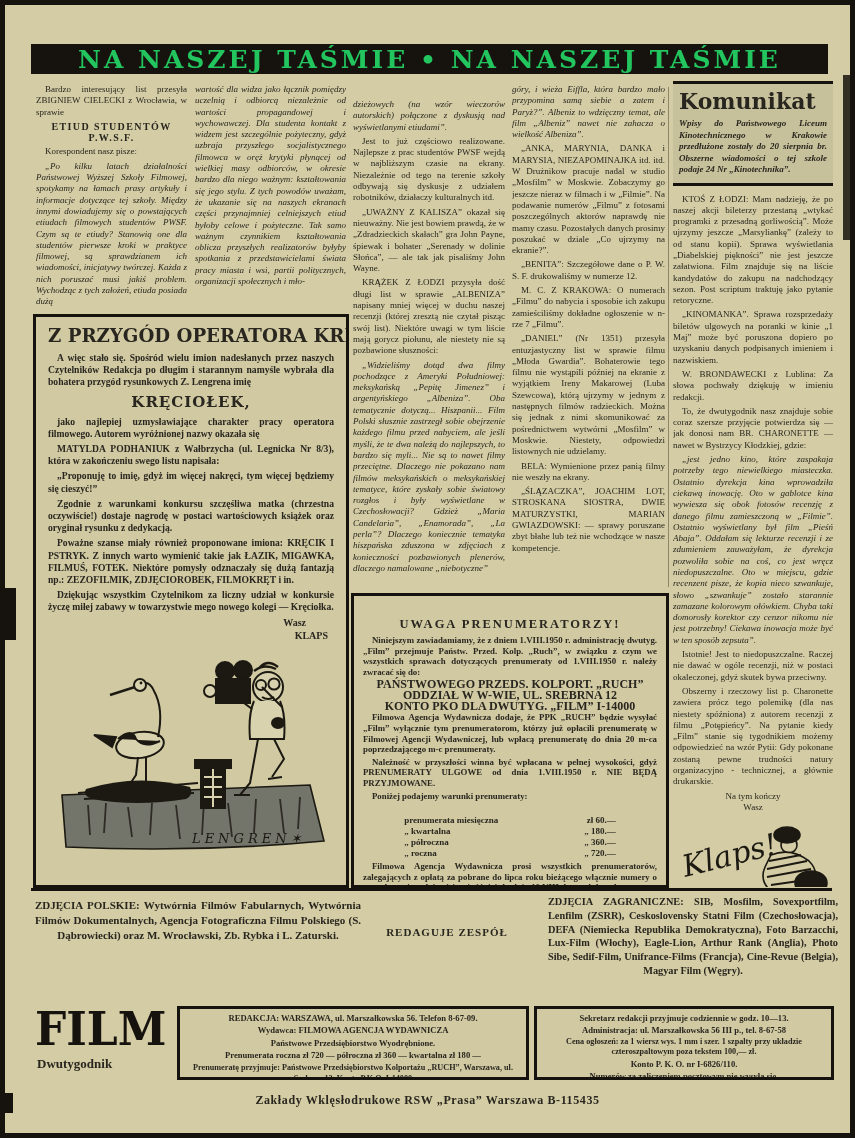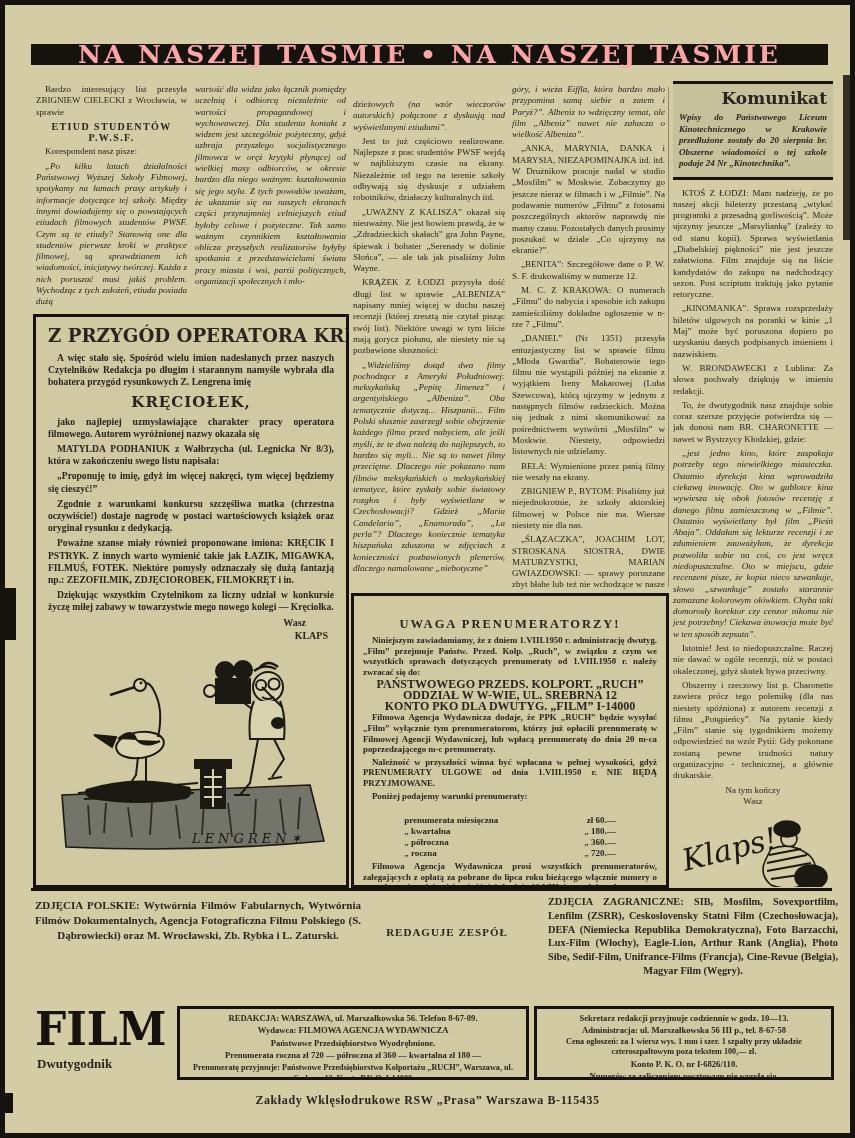--- a/index.html
+++ b/index.html
@@ -3,41 +3,41 @@
 <meta charset="utf-8">
 <style>
   html,body { margin:0; padding:0; background:#4c483c; }
   .page {
     position:relative; width:855px; height:1138px; margin:0 auto;
     background:#d3cca4; overflow:hidden; box-sizing:border-box;
     border:5px solid #16130e;
     font-family:"Liberation Serif", serif; color:#29261f;
   }
   .banner {
-    position:absolute; left:26px; top:39px; width:797px; height:21px;
-    background:#16130e; color:#fca5a5;
+    position:absolute; left:26px; top:39px; width:797px; height:30px;
+    background:#16130e; color:#22c55e;
     display:flex; align-items:center; justify-content:center;
     font-family:"DejaVu Serif", serif; font-weight:bold;
     font-size:25px; letter-spacing:3px; white-space:nowrap;
   }
   .col { position:absolute; overflow:hidden; }
   .p { margin:0 0 3px; font-size:9px; line-height:11.3px; text-align:justify; text-indent:9px; }
   .it { font-style:italic; }
   .ctr { text-align:center; text-indent:0; }
   .bold { font-weight:bold; }
   .sp { letter-spacing:1.4px; }
   .vrule { position:absolute; width:1px; background:#8d8767; }
   .hrule { position:absolute; background:#16130e; }
 
   
   .komunikat {
     border-top:3px solid #16130e; border-bottom:3px solid #16130e;
     background:#c7c19b; padding:3px 6px 7px; margin-bottom:8px;
   }
-  .komunikat .k-title { font-family:"DejaVu Serif", serif; font-weight:bold; font-size:17px; text-align:right; margin:1px 0 4px; }
+  .komunikat .k-title { font-family:"DejaVu Serif", serif; font-weight:bold; font-size:22px; text-align:left; margin:1px 0 4px; }
   .komunikat .k-body { font-size:9px; line-height:11.5px; font-weight:bold; font-style:italic; text-align:justify; margin:0; }
 
   
   .kre-box {
     position:absolute; left:28px; top:309px; width:316px; height:574px;
     border:3px solid #16130e; box-sizing:border-box; padding:7px 12px 4px;
     background:#d0c9a2; overflow:hidden;
   }
   .kre-title { font-family:"DejaVu Serif", serif; font-weight:bold; font-size:19px; letter-spacing:0px; white-space:nowrap; margin:0 0 6px; transform:scaleX(.96); transform-origin:left; }
   .kre-box .p { font-size:9.6px; line-height:12.2px; font-weight:bold; }
@@ -104,21 +104,20 @@
     <p class="p it">„Widzieliśmy dotąd dwa filmy pochodzące z Ameryki Południowej: meksykańską „Pepitę Jimenez” i argentyńskiego „Albeniza”. Oba tematycznie dotyczą... Hiszpanii... Film Polski słusznie zastrzegł sobie obejrzenie każdego filmu przed nabyciem, ale jeśli myśli, że te dwa należą do najlepszych, to bardzo się myli... Nie są to nawet filmy przeciętne. Dlaczego nie pokazano nam filmów meksykańskich o meksykańskiej tematyce, które zyskały sobie światowy rozgłos i były wyświetlane w Czechosłowacji? Gdzież „Maria Candelaria”, „Enamorada”, „La perla”? Dlaczego koniecznie tematyka hiszpańska zduszona w zdjęciach z konieczności pozbawionych plenerów, dlaczego namalowane „niebotyczne”</p>
   </div>
 
   <div class="col" style="left:507px; top:79px; width:153px; height:506px;">
     <p class="p it" style="text-indent:0;">góry, i wieża Eiffla, która bardzo mało przypomina samą siebie a zatem i Paryż?”. Albeniz to wdzięczny temat, ale film „Albeniz” nawet nie zahacza o wielkość Albeniza”.</p>
     <p class="p">„ANKA, MARYNIA, DANKA i MARYSIA, NIEZAPOMINAJKA itd. itd. W Drużnikow pracuje nadal w studio „Mosfilm” w Moskwie. Zobaczymy go jeszcze nieraz w filmach i w „Filmie”. Na podawanie numerów „Filmu” z fotosami poszczególnych aktorów naprawdę nie mamy czasu. Pozostałych danych prosimy poszukać w dziale „Co ujrzymy na ekranie?”.</p>
     <p class="p">„BENITA”: Szczegółowe dane o P. W. S. F. drukowaliśmy w numerze 12.</p>
     <p class="p">M. C. Z KRAKOWA: O numerach „Filmu” do nabycia i sposobie ich zakupu zamieściliśmy dokładne ogłoszenie w n-rze 7 „Filmu”.</p>
     <p class="p">„DANIEL” (Nr 1351) przesyła entuzjastyczny list w sprawie filmu „Młoda Gwardia”. Bohaterowie tego filmu nie wystąpili później na ekranie z wyjątkiem Ireny Makarowej (Luba Szewcowa), którą ujrzymy w jednym z następnych filmów radzieckich. Można się jednak z nimi skomunikować za pośrednictwem wytwórni „Mosfilm” w Moskwie. Niestety, odpowiedzi listownych nie udzielamy.</p>
     <p class="p">BELA: Wymienione przez panią filmy nie weszły na ekrany.</p>
-    <p class="p">ZBIGNIEW P., BYTOM: Pisaliśmy już niejednokrotnie, że szkoły aktorskiej filmowej w Polsce nie ma. Wiersze niestety nie dla nas.</p>
     <p class="p">„ŚLĄZACZKA”, JOACHIM LOT, STROSKANA SIOSTRA, DWIE MATURZYSTKI, MARIAN GWIAZDOWSKI: — sprawy poruszane zbyt błahe lub też nie wchodzące w nasze kompetencje.</p>
   </div>
 
   <div class="vrule" style="left:663px; top:82px; height:500px;"></div>
 
   <div class="col" style="left:668px; top:76px; width:160px; height:806px;">
     <div class="komunikat">
       <div class="k-title">Komunikat</div>
       <p class="k-body">Wpisy do Państwowego Liceum Kinotechnicznego w Krakowie przedłużone zostały do 20 sierpnia br. Obszerne wiadomości o tej szkole podaje 24 Nr „Kinotechnika”.</p>
     </div>

